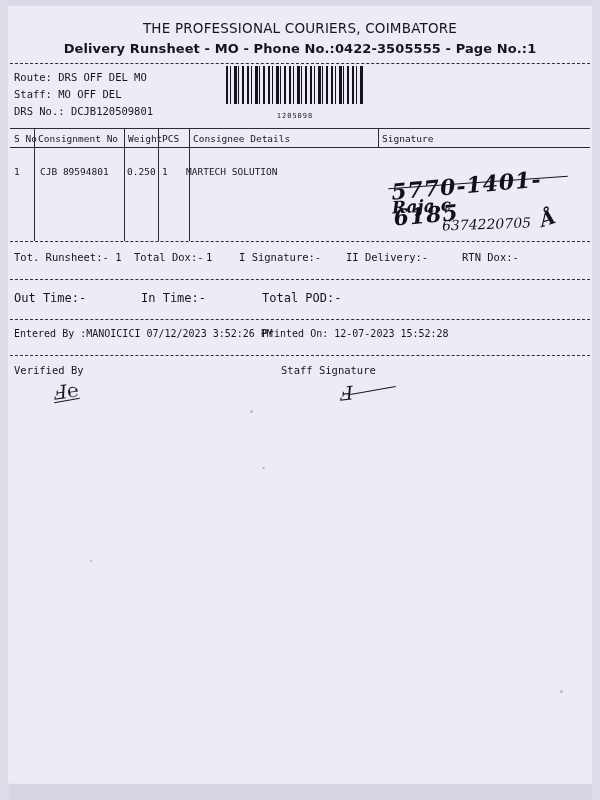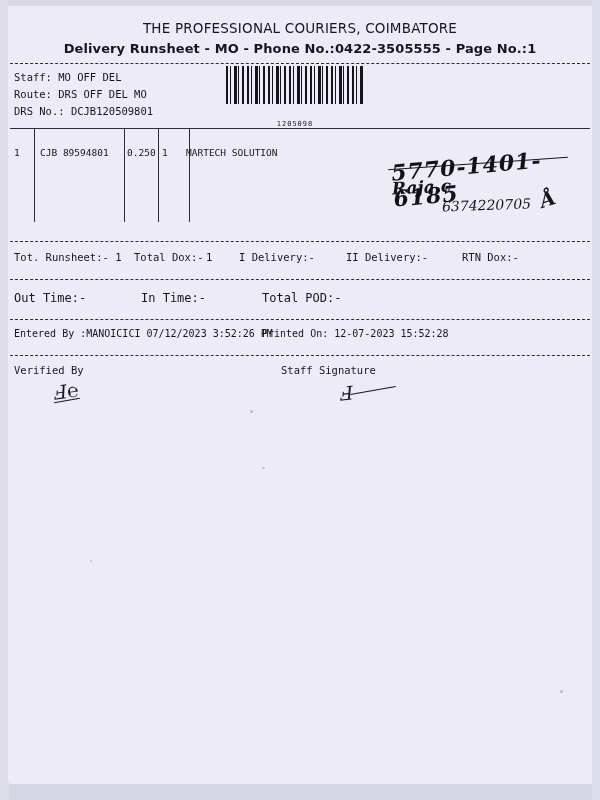--- a/index.html
+++ b/index.html
@@ -115,21 +115,21 @@
         #14141c 0px, #14141c 2px, transparent 2px, transparent 4px,
         #14141c 4px, #14141c 5px, transparent 5px, transparent 8px,
         #14141c 8px, #14141c 11px, transparent 11px, transparent 12px,
         #14141c 12px, #14141c 13px, transparent 13px, transparent 16px,
         #14141c 16px, #14141c 18px, transparent 18px, transparent 21px);
   }
   .barcode-num {
     font-size: 7px;
     text-align: center;
     letter-spacing: 1px;
-    margin-top: 12px;
+    margin-top: 4px;
   }
 
   
   .table {
     position: relative;
     border-top: 1px solid #2c2c38;
     border-bottom: 1px dashed #2c2c38;
     height: 112px;
   }
   .tbl-head {
@@ -263,31 +263,44 @@
 
   <div class="content">
 
     <div class="title1">THE PROFESSIONAL COURIERS, COIMBATORE</div>
     <div class="title2">Delivery Runsheet - MO - Phone No.:0422-3505555 - Page No.:1</div>
 
     <div class="rule"></div>
 
     <div class="header-block">
       <div class="hdr-left">
+        <div class="hdr-line">Route: DRS OFF DEL MO</div>
         <div class="hdr-line">Staff: MO OFF DEL</div>
-        <div class="hdr-line">Route: DRS OFF DEL MO</div>
         <div class="hdr-line">DRS No.: DCJB120509801</div>
       </div>
       <div class="barcode-wrap">
         <div class="barcode"></div>
         <div class="barcode-num">1205098</div>
       </div>
     </div>
 
     <div class="table">
+      <div class="tbl-head">
+        <div class="th" style="left:4px;">S No</div>
+        <div class="th" style="left:28px;">Consignment No</div>
+        <div class="th" style="left:118px;">Weight</div>
+        <div class="th" style="left:152px;">PCS</div>
+        <div class="th" style="left:183px;">Consignee Details</div>
+        <div class="th" style="left:372px;">Signature</div>
+        <div class="vline" style="left:24px; height:18px;"></div>
+        <div class="vline" style="left:114px; height:18px;"></div>
+        <div class="vline" style="left:148px; height:18px;"></div>
+        <div class="vline" style="left:179px; height:18px;"></div>
+        <div class="vline" style="left:368px; height:18px;"></div>
+      </div>
       <div class="tbl-body">
         <div class="vline" style="left:24px; height:93px;"></div>
         <div class="vline" style="left:114px; height:93px;"></div>
         <div class="vline" style="left:148px; height:93px;"></div>
         <div class="vline" style="left:179px; height:93px;"></div>
 
         <div class="td" style="left:4px;">1</div>
         <div class="td" style="left:30px;">CJB 89594801</div>
         <div class="td" style="left:117px;">0.250</div>
         <div class="td" style="left:152px;">1</div>
@@ -298,21 +311,21 @@
         <div class="sig-hand sig2">Raja.c</div>
         <div class="sig-hand sig3">6374220705</div>
         <div class="sig-flourish">Å</div>
       </div>
     </div>
 
     <div class="totals-row">
       <div class="cell" style="left:4px;">Tot. Runsheet:- 1</div>
       <div class="cell" style="left:124px;">Total Dox:-</div>
       <div class="cell" style="left:196px;">1</div>
-      <div class="cell" style="left:229px;">I Delivery:-</div>
+      <div class="cell" style="left:229px;">I Signature:-</div>
       <div class="cell" style="left:336px;">II Delivery:-</div>
       <div class="cell" style="left:452px;">RTN Dox:-</div>
     </div>
 
     <div class="rule"></div>
 
     <div class="times-row">
       <div class="cell" style="left:4px; top:11px;">Out Time:-</div>
       <div class="cell" style="left:131px; top:11px;">In Time:-</div>
       <div class="cell" style="left:252px; top:11px;">Total POD:-</div>

